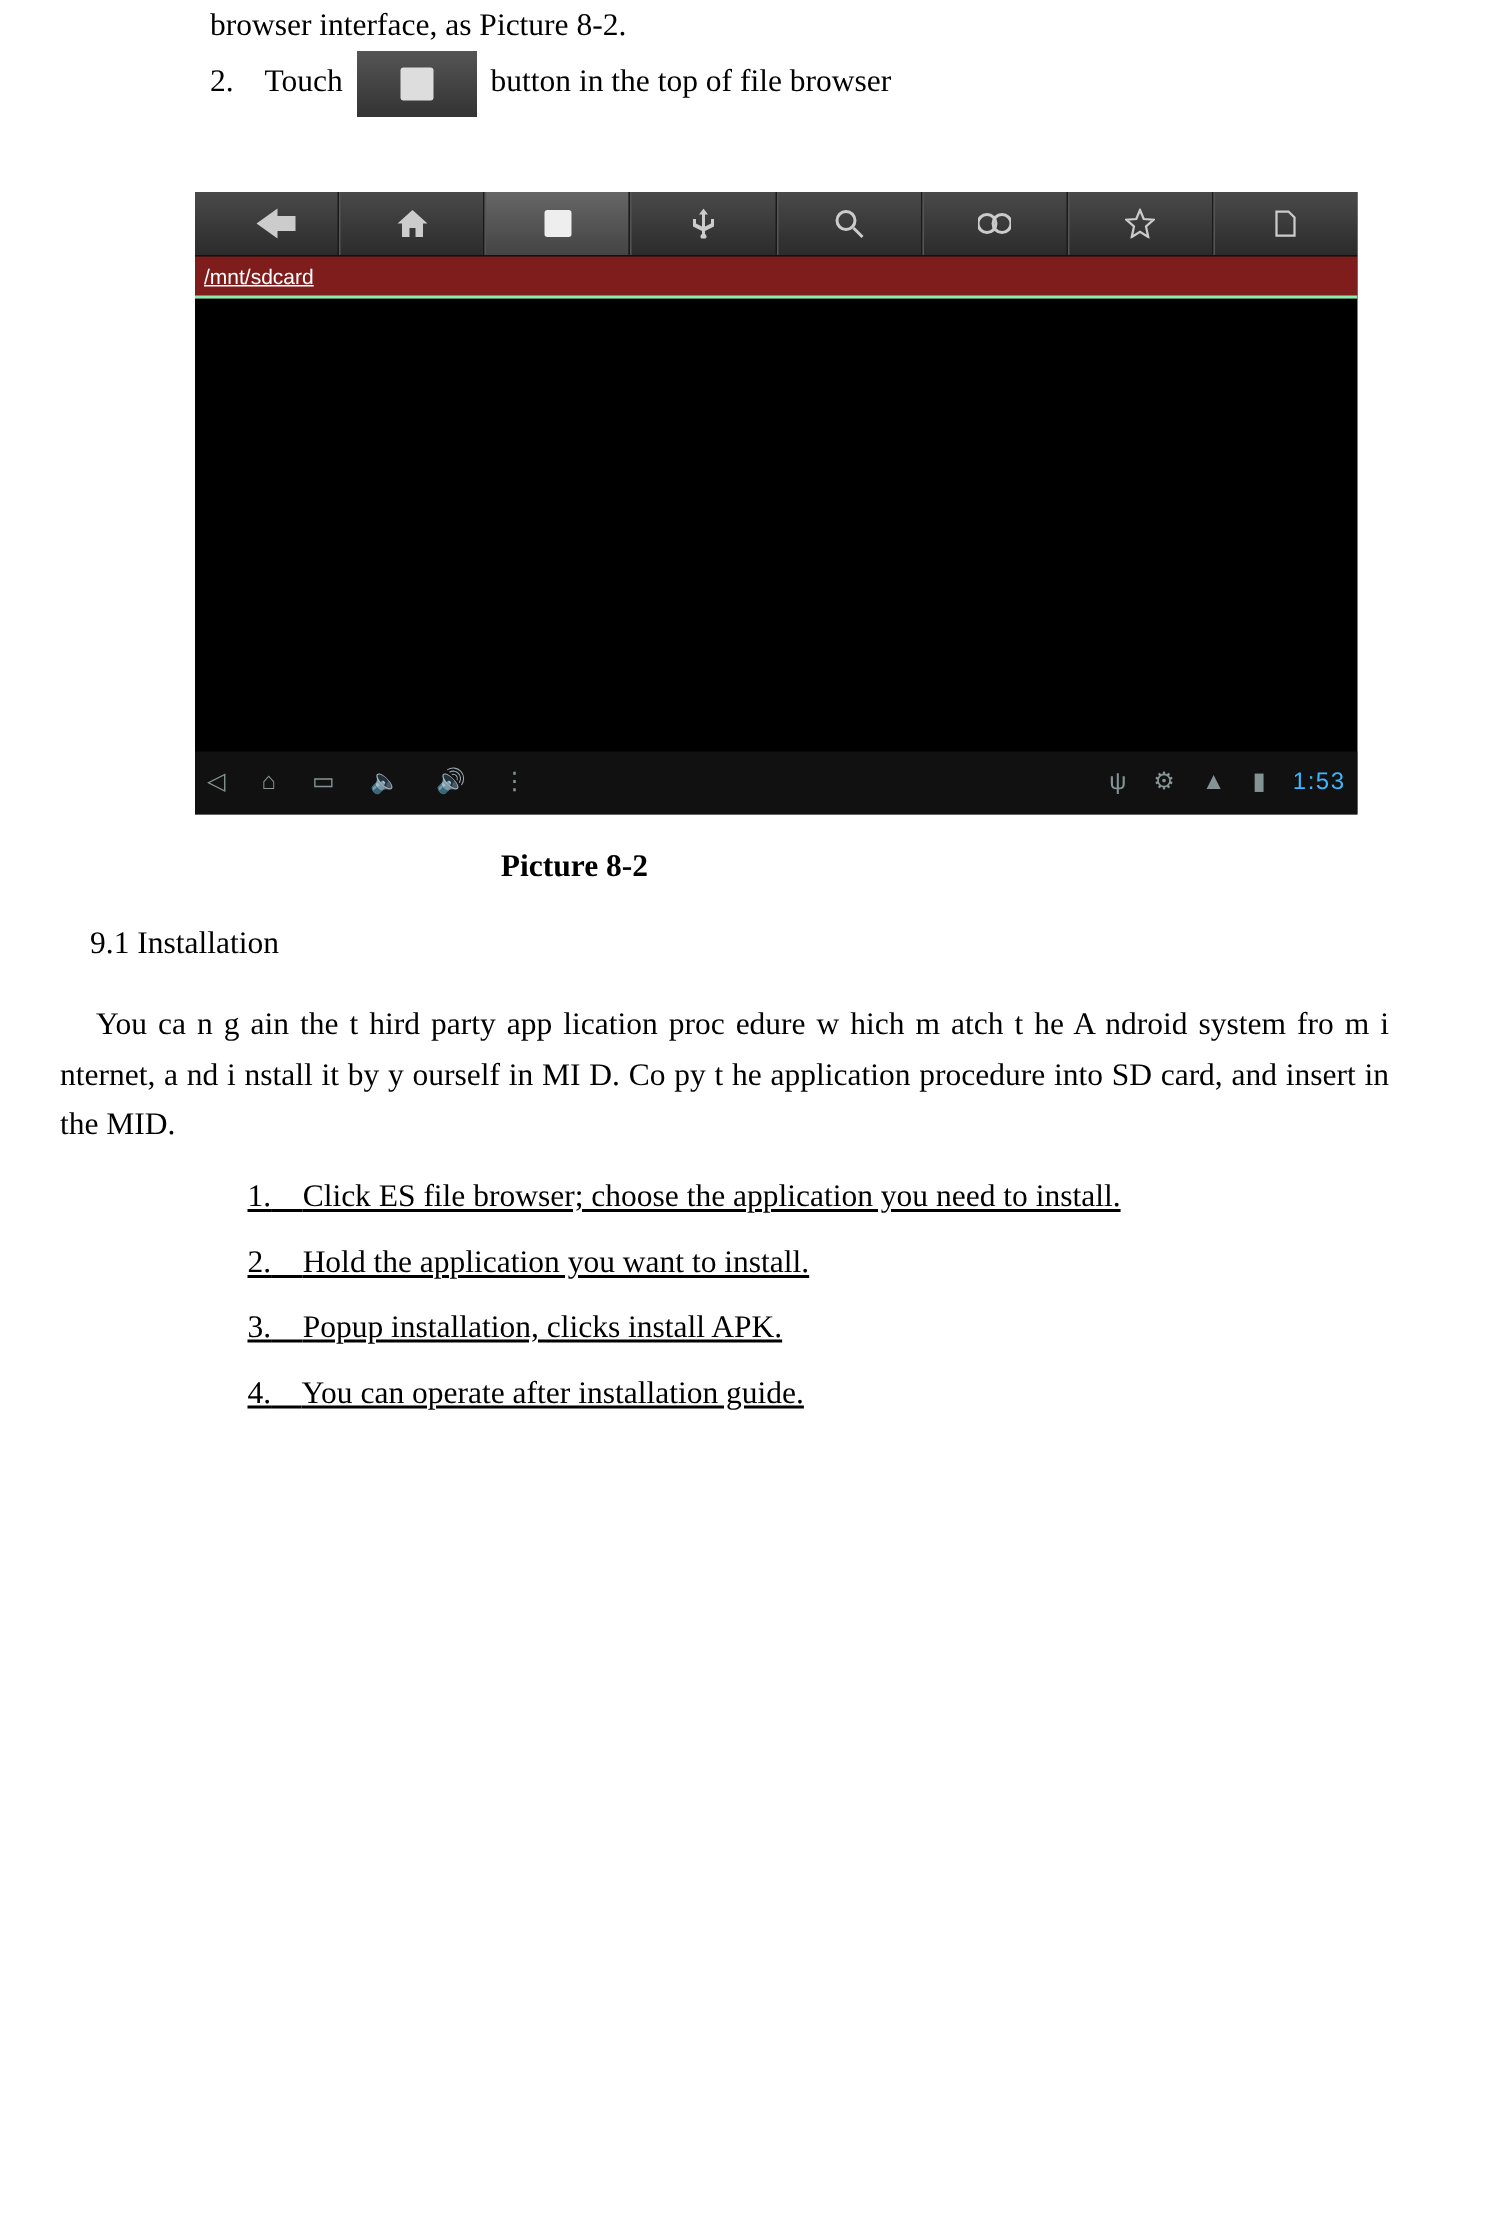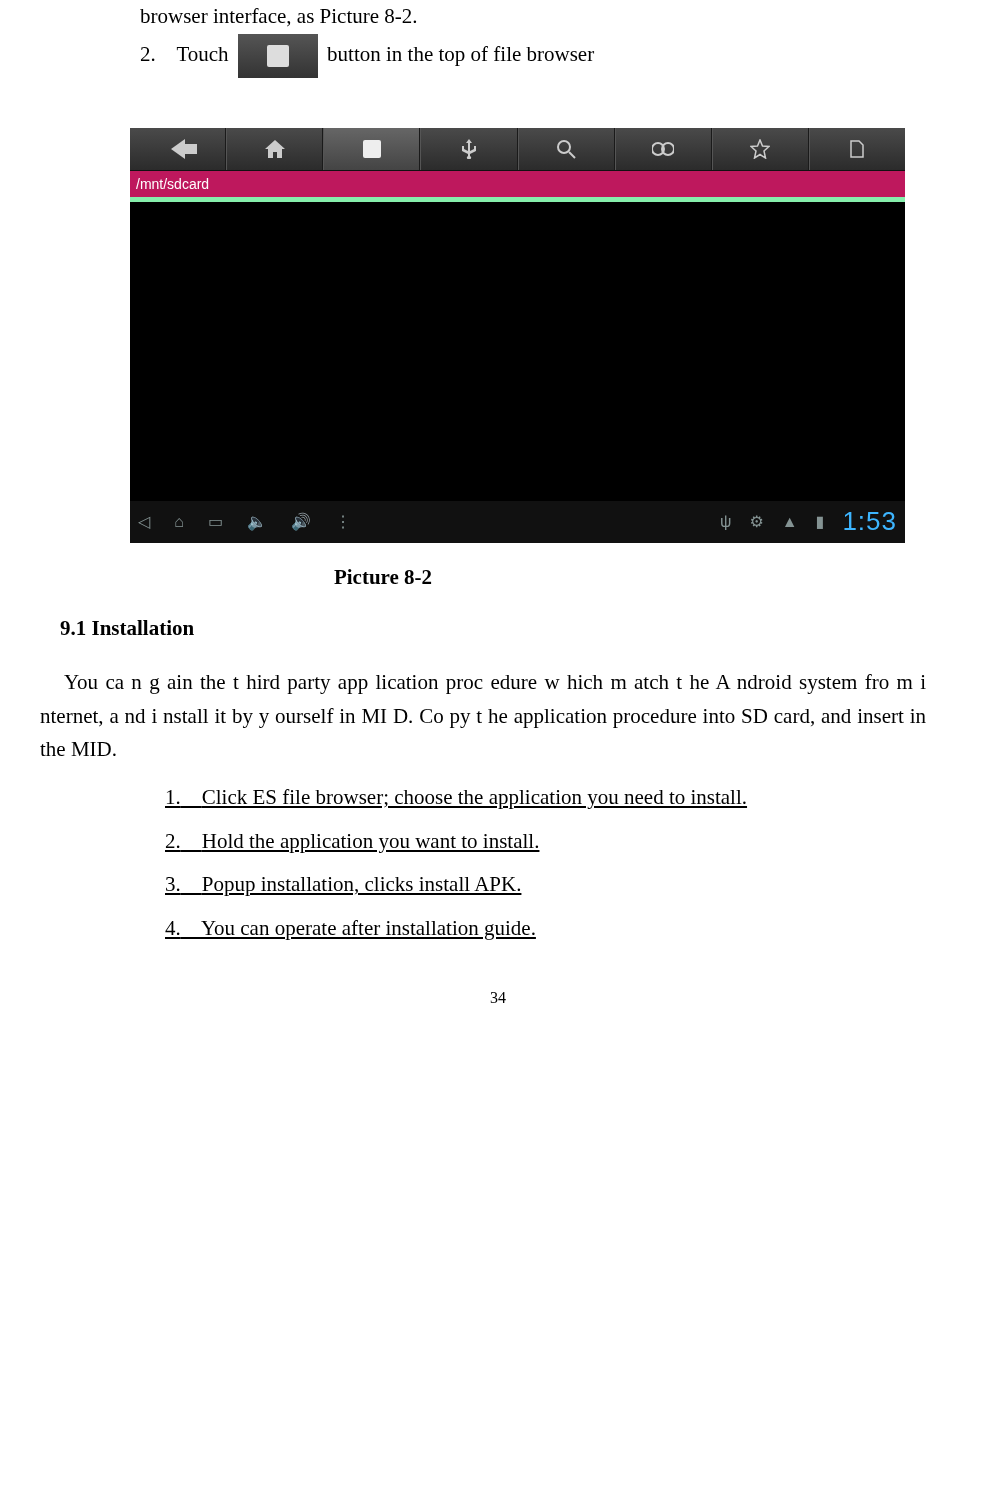--- a/index.html
+++ b/index.html
@@ -90,59 +90,60 @@
       position: relative;
     }
     .arrow-left::after {
       content: "";
       position: absolute;
       left: 12px; top: -5px;
       width: 14px; height: 10px;
       background: #ccc;
     }
     .path-bar {
-      background: #be185d;
+      background: #7f1d1d;
       color: #fff;
       font-size: 14px;
       font-family: Arial, sans-serif;
       padding: 2px 6px;
-      border-bottom: 5px solid #86efac;
+      border-bottom: 2px solid #86efac;
+      text-decoration: underline;
     }
     .navbar {
       position: absolute;
       bottom: 0;
       left: 0; right: 0;
       height: 42px;
       background: #111;
       display: flex;
       align-items: center;
       padding: 0 8px;
       color: #9aa;
       font-family: Arial, sans-serif;
     }
     .nav-left { display: flex; gap: 24px; align-items: center; flex: 0 0 auto; }
     .nav-icon { color: #9aa; font-size: 16px; opacity: 0.85; }
     .nav-spacer { flex: 1; }
     .nav-right { display: flex; gap: 18px; align-items: center; font-size: 16px; }
-    .clock { color: #3db5ff; font-size: 26px; letter-spacing: 1px; }
+    .clock { color: #3db5ff; font-size: 16px; letter-spacing: 1px; }
     .caption {
       text-align: center;
       font-weight: bold;
       margin-top: 18px;
       margin-left: -230px;
       font-size: 21px;
     }
     h1.section-title {
       font-size: 40px;
       font-weight: bold;
       margin: 170px 0 60px 0;
     }
     h2.sub-title {
       font-size: 21px;
-      font-weight: bold;
+      font-weight: normal;
       margin-left: 20px;
     }
     h3.subsub-title {
       font-size: 21px;
       font-weight: bold;
       margin-left: 60px;
       margin-bottom: 30px;
     }
     .body-text {
       margin-right: 30px;
@@ -255,15 +256,14 @@
   </div>
   <div class="list-item-inner">
     <span>3.</span>&nbsp;&nbsp;&nbsp;
     <span>Popup installation, clicks install APK.</span>
   </div>
   <div class="list-item-inner">
     <span>4.</span>&nbsp;&nbsp;&nbsp;
     <span>You can operate after installation guide.</span>
   </div>
 
-  <div class="page-number">34</div>
 
 </div>
 
 </body></html>

